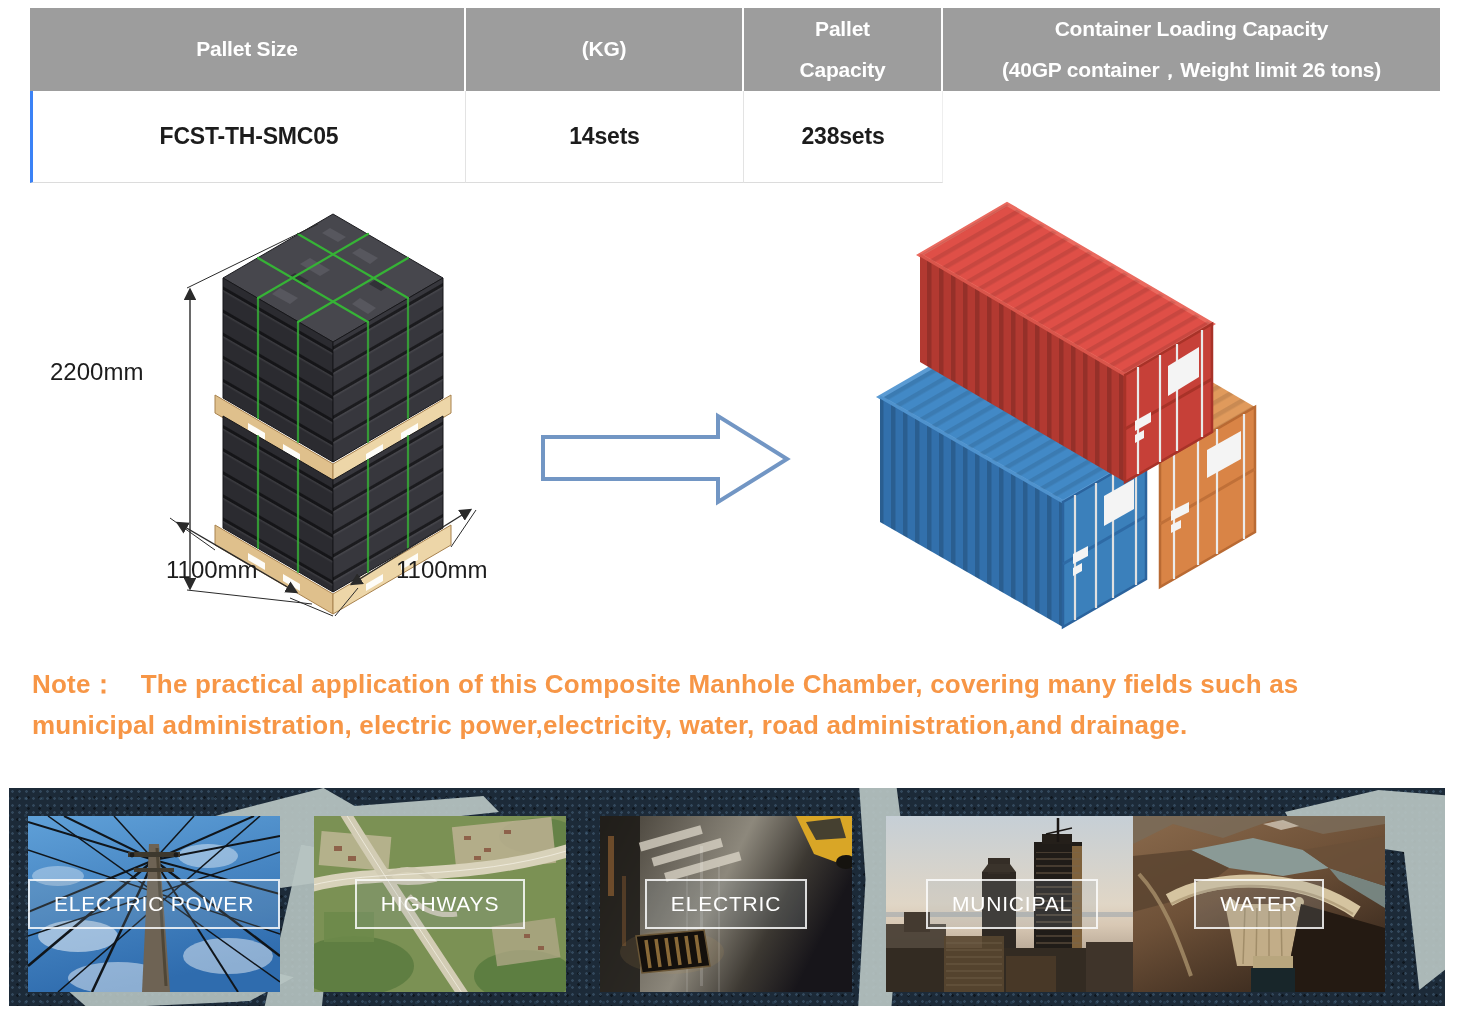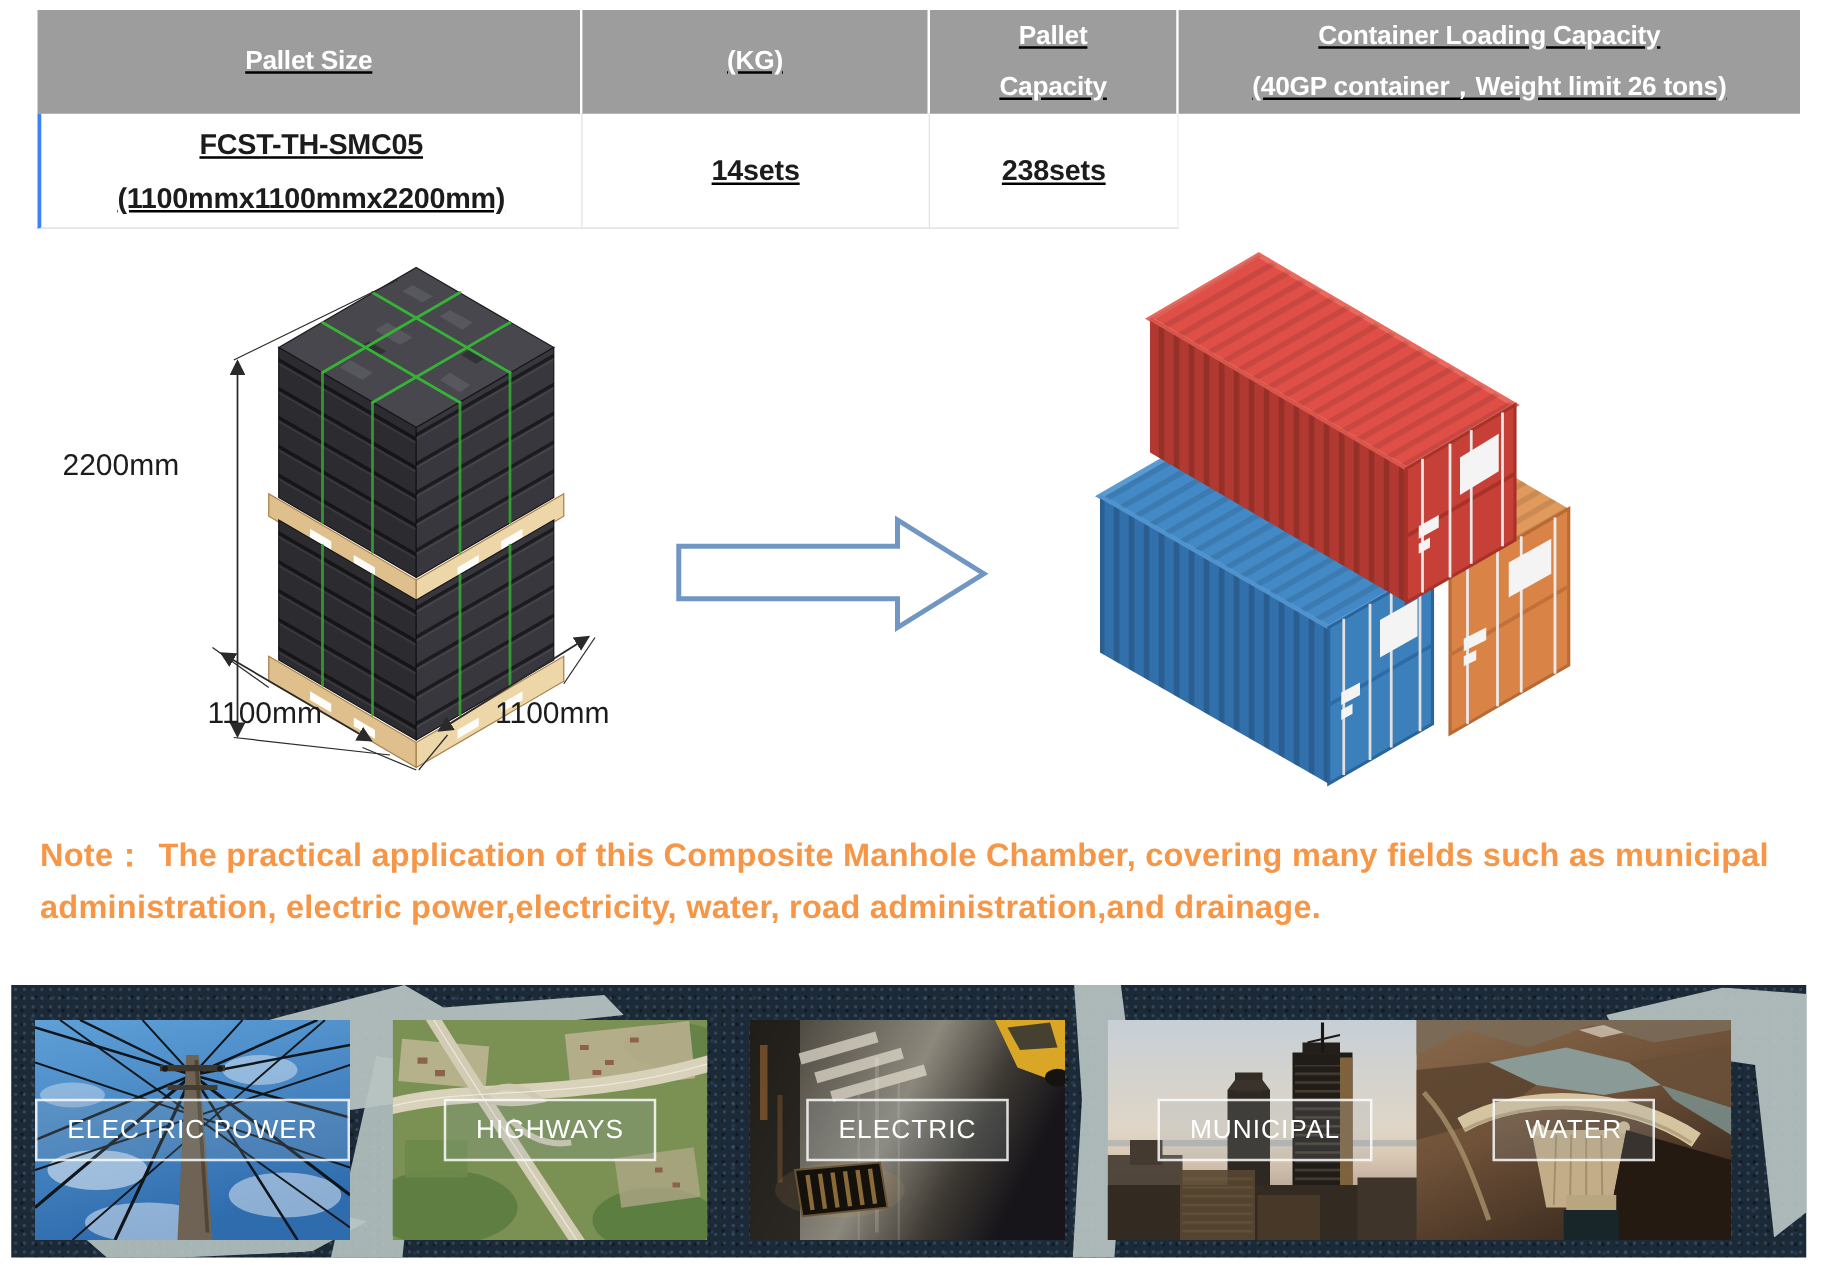--- a/index.html
+++ b/index.html
@@ -1,38 +1,38 @@
 <!DOCTYPE html>
 <html><head>
 <meta charset="utf-8">
 <style>
   html,body{margin:0;padding:0;background:#fff;}
   .page{position:relative;width:1469px;height:1022px;background:#fff;overflow:hidden;
         font-family:"Liberation Sans",sans-serif;}
 
   
-  .spec-table{position:absolute;left:30px;top:8px;width:1410px;font-weight:700;letter-spacing:-0.2px;text-decoration:underline;}
+  .spec-table{position:absolute;left:30px;top:8px;width:1410px;font-weight:700;letter-spacing:-0.2px;}
   .spec-head,.spec-body{display:grid;grid-template-columns:436px 278px 199px 497px;}
   .th{height:83px;background:#9d9d9d;color:#fff;font-size:21px;line-height:1.95;
       display:flex;flex-direction:column;align-items:center;justify-content:center;
       text-align:center;border-right:2px solid #fff;}
   .th:last-child{border-right:none;}
   .td{height:91px;color:#1c1c1c;font-size:23px;line-height:1.85;
       display:flex;flex-direction:column;align-items:center;justify-content:center;
       text-align:center;border-right:1px solid #e3e3e3;border-bottom:1px solid #dcdcdc;}
   .td:first-child{border-left:3px solid #3b82f6;}
   .td:last-child{border-right:1px solid #eeeeee;}
 
   
   .fig-abs{position:absolute;}
 
   
   .note{position:absolute;left:32px;top:664px;width:1392px;color:#F79646;
         font-size:26px;font-weight:700;line-height:1.58;letter-spacing:0.2px;}
-  .note .prefix{margin-right:10px;}
+  .note .prefix{margin-right:24px;}
 
   
   .strip{position:absolute;left:9px;top:788px;width:1436px;height:218px;
          background-color:#1c2a38;overflow:hidden;}
   .strip::before{content:"";position:absolute;inset:0;z-index:0;
      background-image:
        radial-gradient(rgba(110,150,185,0.28) 1px, transparent 1.6px),
        radial-gradient(rgba(0,0,0,0.45) 1px, transparent 1.6px),
        radial-gradient(rgba(70,110,140,0.22) 1.2px, transparent 1.8px);
      background-size:7px 7px,11px 11px,17px 17px;
@@ -64,21 +64,20 @@
         <div>Capacity</div>
       </div>
       <div class="th">
         <div>Container Loading Capacity</div>
         <div>(40GP container，Weight limit 26 tons)</div>
       </div>
     </div>
     <div class="spec-body">
       <div class="td">
         <div>FCST-TH-SMC05</div>
-        <div>(1100mmx1100mmx2200mm)</div>
       </div>
       <div class="td">
         <div>14sets</div>
       </div>
       <div class="td">
         <div>238sets</div>
       </div>
     </div>
   </div>
 

